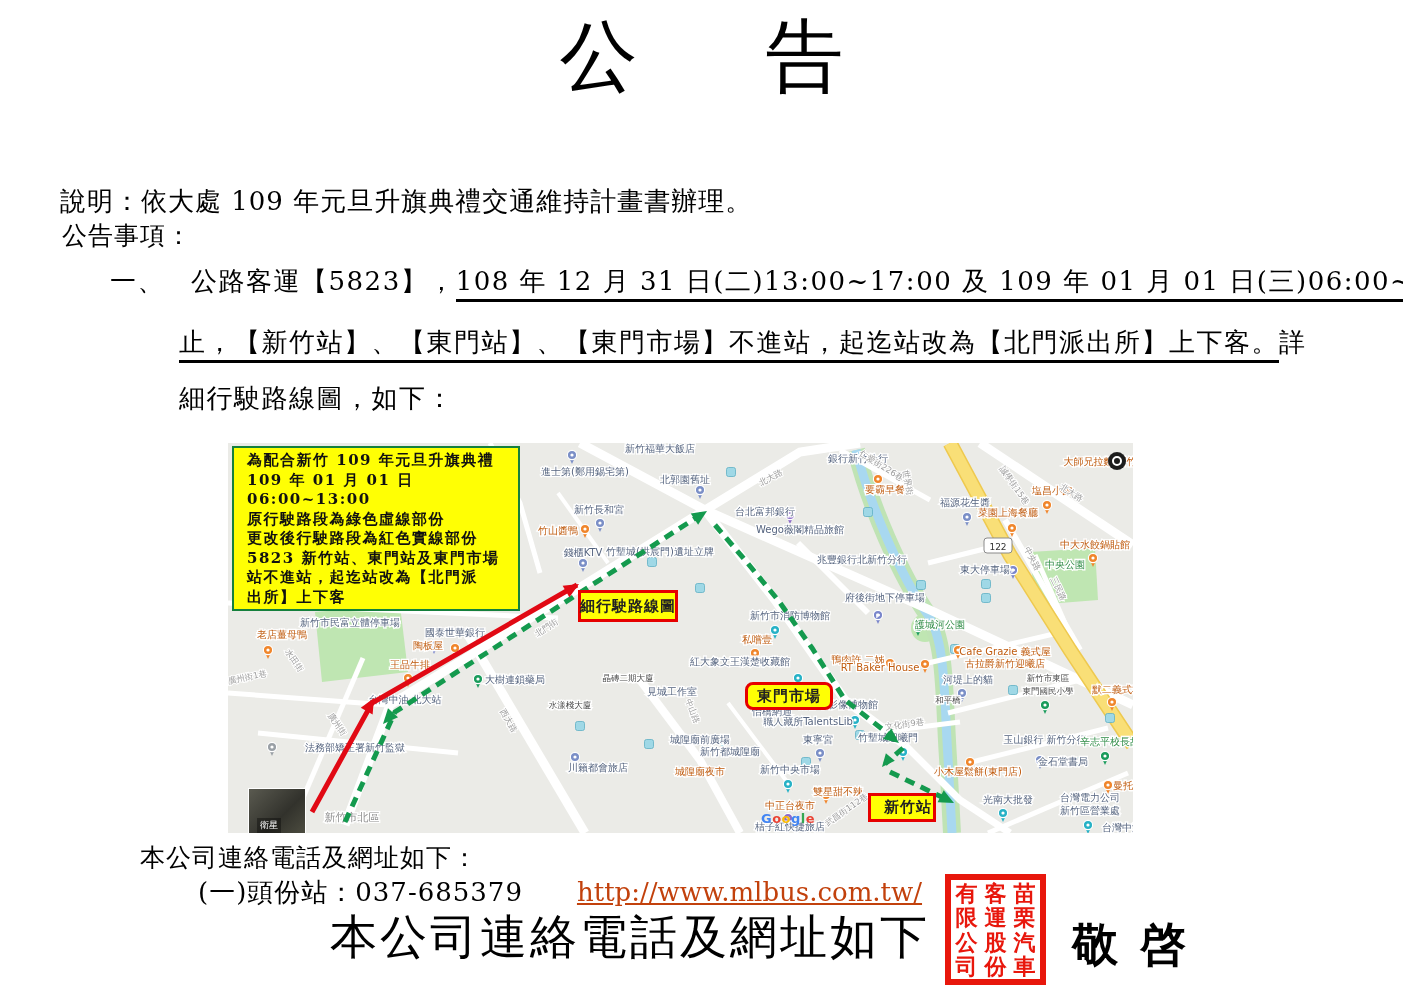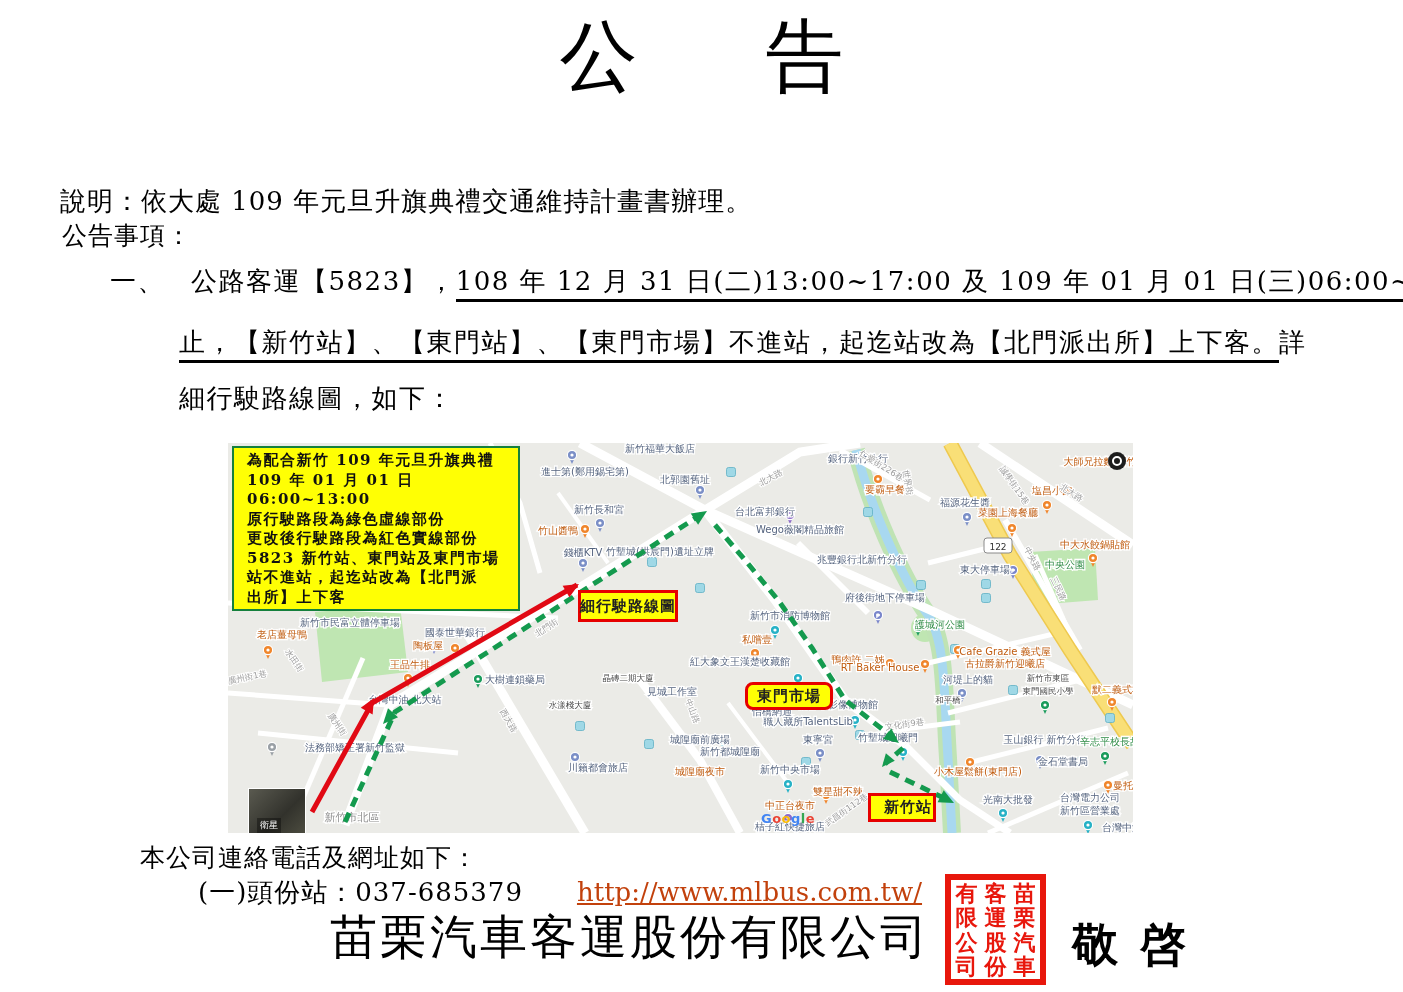--- a/index.html
+++ b/index.html
@@ -366,21 +366,21 @@
     </div>
     <div class="glogo" id="glogo"><span style="color: rgb(66, 133, 244);">G</span><span style="color: rgb(234, 67, 53);">o</span><span style="color: rgb(251, 188, 5);">o</span><span style="color: rgb(66, 133, 244);">g</span><span style="color: rgb(52, 168, 83);">l</span><span style="color: rgb(234, 67, 53);">e</span></div>
     <div class="mapctl"></div>
   </div>
 
   <div class="line contact">本公司連絡電話及網址如下：</div>
   <div class="line phone-line">
     <span>(一)頭份站：037-685379</span><a class="weblink" href="#">http://www.mlbus.com.tw/</a>
   </div>
 
-  <div class="line company">苗栗汽車客運股份有限公司</div>
+  <div class="line company">本公司連絡電話及網址如下</div>
   <div class="seal" id="seal">
       <span>有</span>
       <span>客</span>
       <span>苗</span>
       <span>限</span>
       <span>運</span>
       <span>栗</span>
       <span>公</span>
       <span>股</span>
       <span>汽</span>

